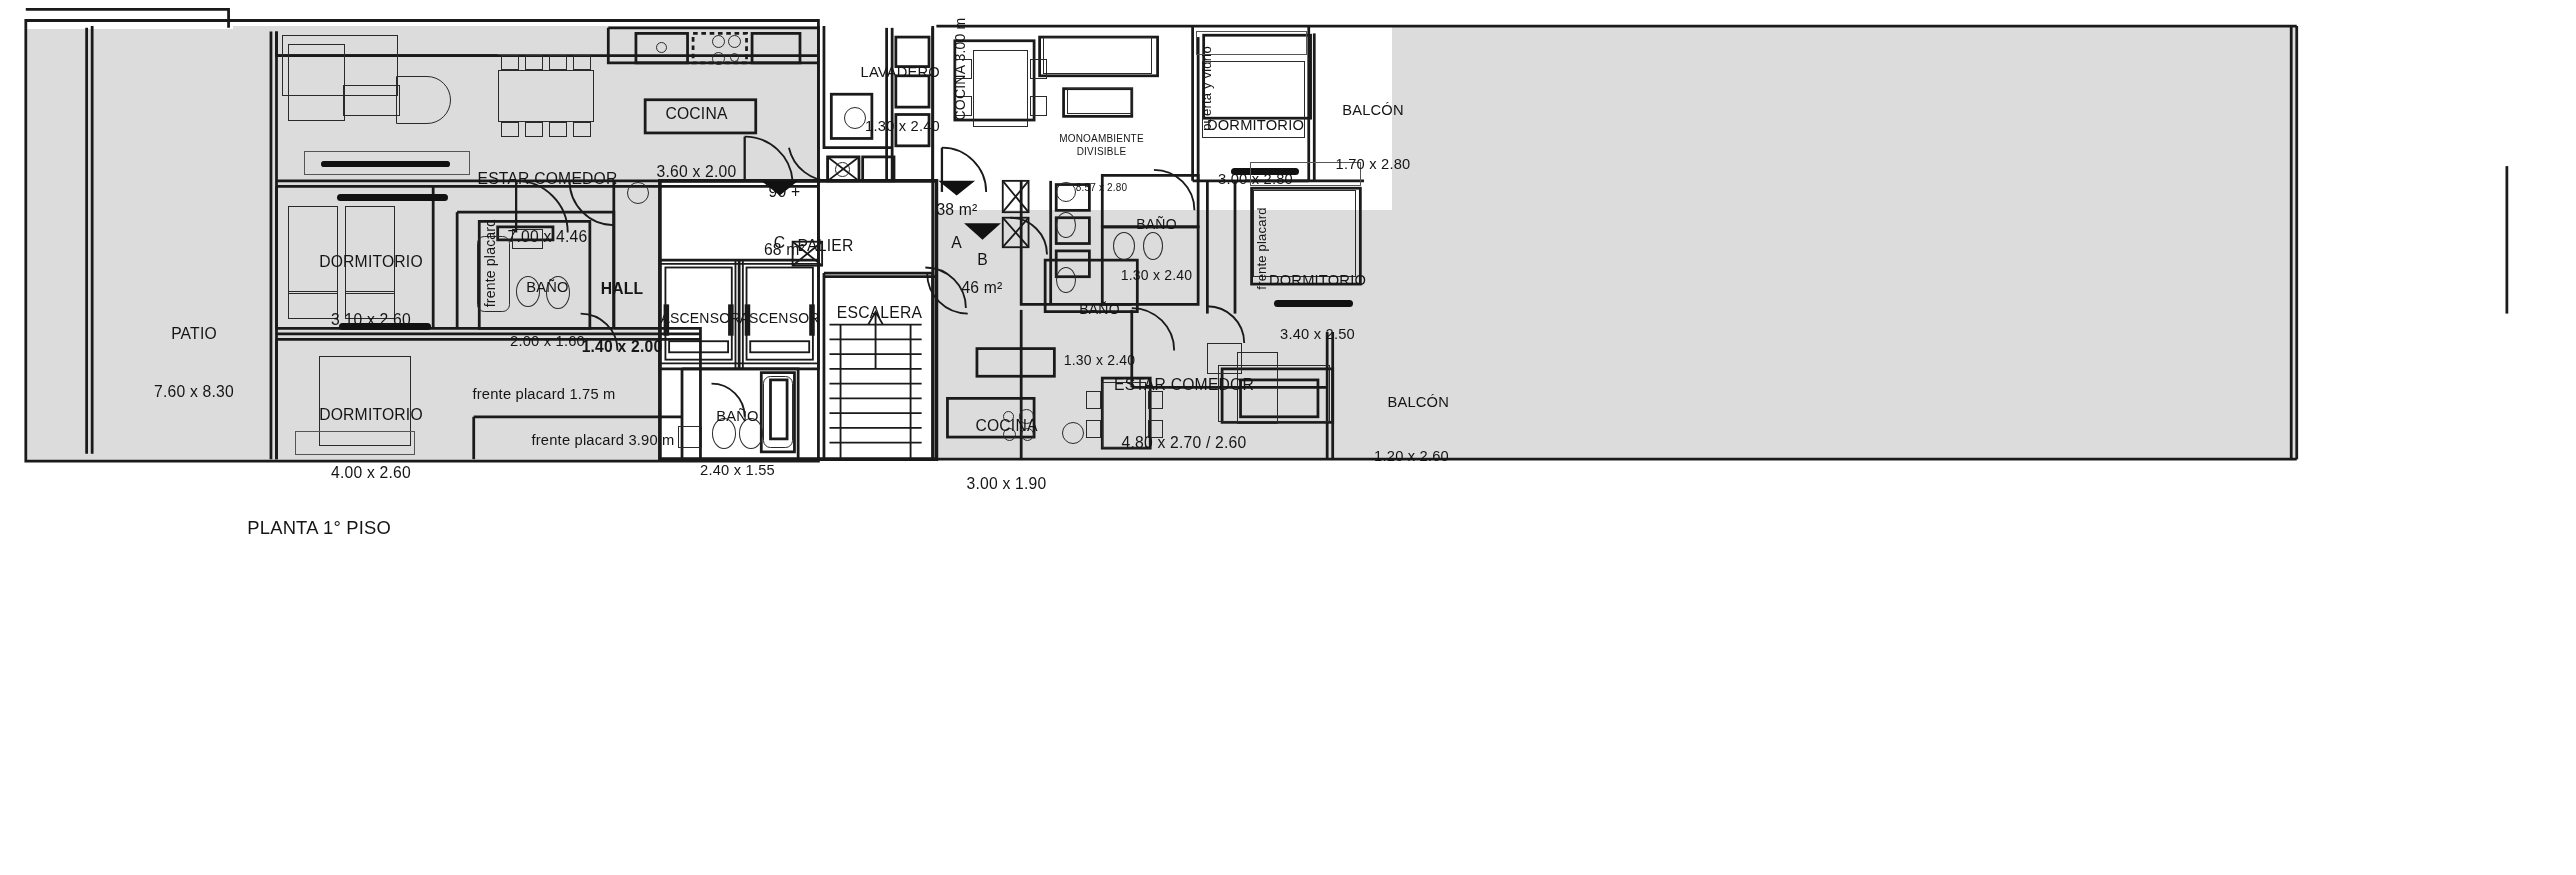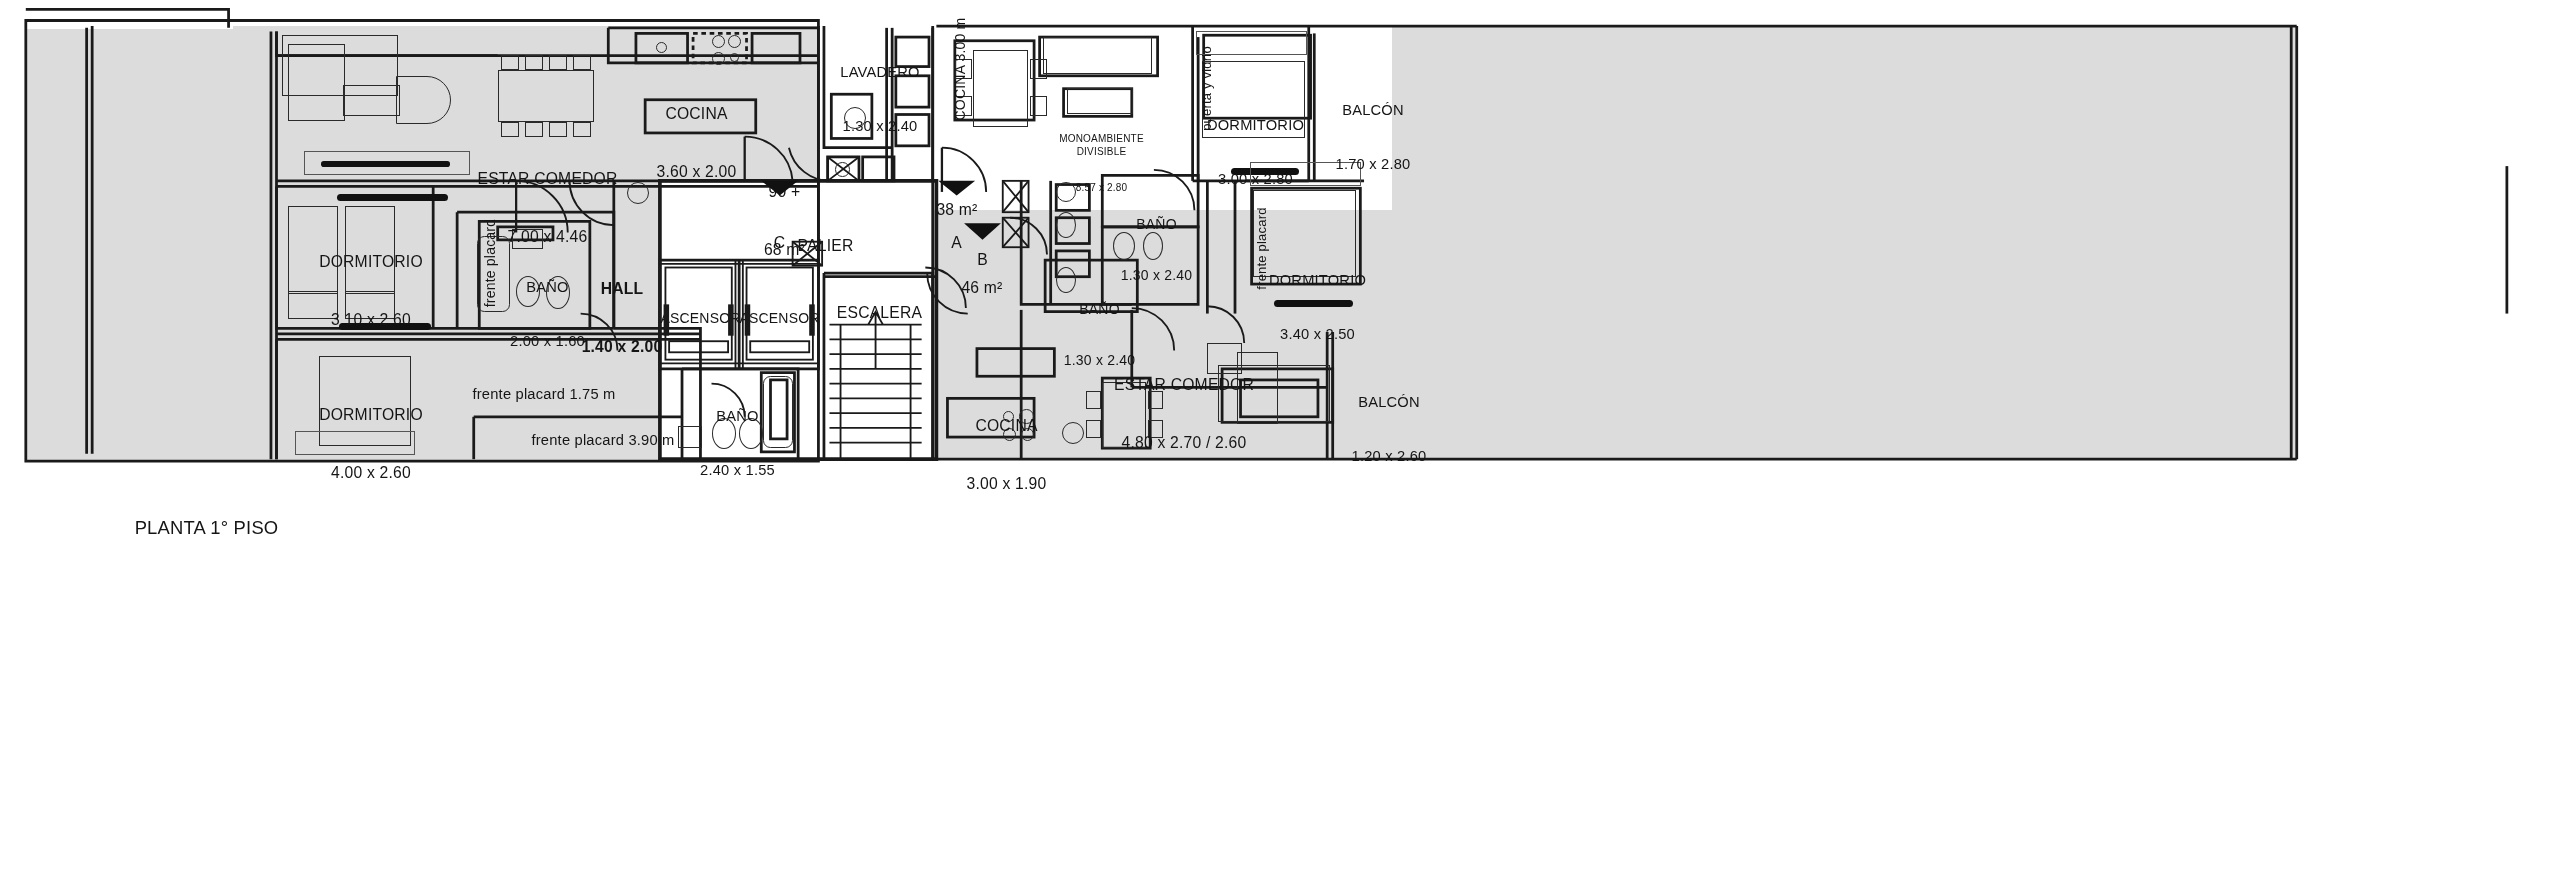--- a/index.html
+++ b/index.html
@@ -2,21 +2,21 @@
 <html style="font-size:14.7px"><head>
 <meta charset="utf-8">
 <title>PLANTA 1° PISO</title>
 <style>
   html,body{margin:0;padding:0;background:#ffffff;}
   body{font-family:"Liberation Sans", sans-serif;}
   #root{position:relative;width:2576px;height:876px;background:#ffffff;overflow:hidden;}
   .fill{position:absolute;background:#dcdcdc;}
   .lbl{position:absolute;color:#151515;font-family:"Liberation Sans",sans-serif;
        text-align:center;line-height:1.22;white-space:pre;letter-spacing:0.2px;}
-  .lbl-l{ text-align:center; }
+  .lbl-l{ text-align:right; }
   .vert{transform-origin:0 0;}
   .box{position:absolute;border:1.8px solid #2a2a2a;box-sizing:border-box;background:transparent;}
   .boxg{position:absolute;border:1.8px solid #555;box-sizing:border-box;background:transparent;}
   .white{position:absolute;background:#ffffff;}
   svg.ov{position:absolute;left:0;top:0;width:2576px;height:876px;overflow:visible;pointer-events:none;}
   .circ{position:absolute;border:1.8px solid #2a2a2a;border-radius:50%;box-sizing:border-box;}
   .bar{position:absolute;background:#111;border-radius:2.8px;}
 </style>
 </head>
 <body>
@@ -244,20 +244,24 @@
   <div class="circ" style="left:1003px;top:428px;width:13px;height:13px;"></div>
   <div class="circ" style="left:1021px;top:428px;width:13px;height:13px;"></div>
   <div class="circ" style="left:1062px;top:422px;width:22px;height:22px;"></div>
 
   <div class="circ" style="left:1113px;top:232px;width:22px;height:28px;"></div>
   <div class="circ" style="left:1143px;top:232px;width:20px;height:28px;"></div>
   <div class="circ" style="left:1056px;top:267px;width:20px;height:26px;"></div>
   <div class="circ" style="left:1056px;top:212px;width:20px;height:26px;"></div>
   <div class="circ" style="left:1056px;top:182px;width:20px;height:20px;"></div>
 
+  <div class="lbl" style="left:111px;top:286px;width:166px;font-size:15.7px;">
+    <div>PATIO</div>
+    <div>7.60 x 8.30</div>
+  </div>
 
   <div class="lbl" style="left:437px;top:131px;width:221px;font-size:15.7px;">
     <div>ESTAR COMEDOR</div>
     <div>7.00 x 4.46</div>
   </div>
 
   <div class="lbl" style="left:608px;top:66px;width:177px;font-size:15.7px;">
     <div>COCINA</div>
     <div>3.60 x 2.00</div>
   </div>

